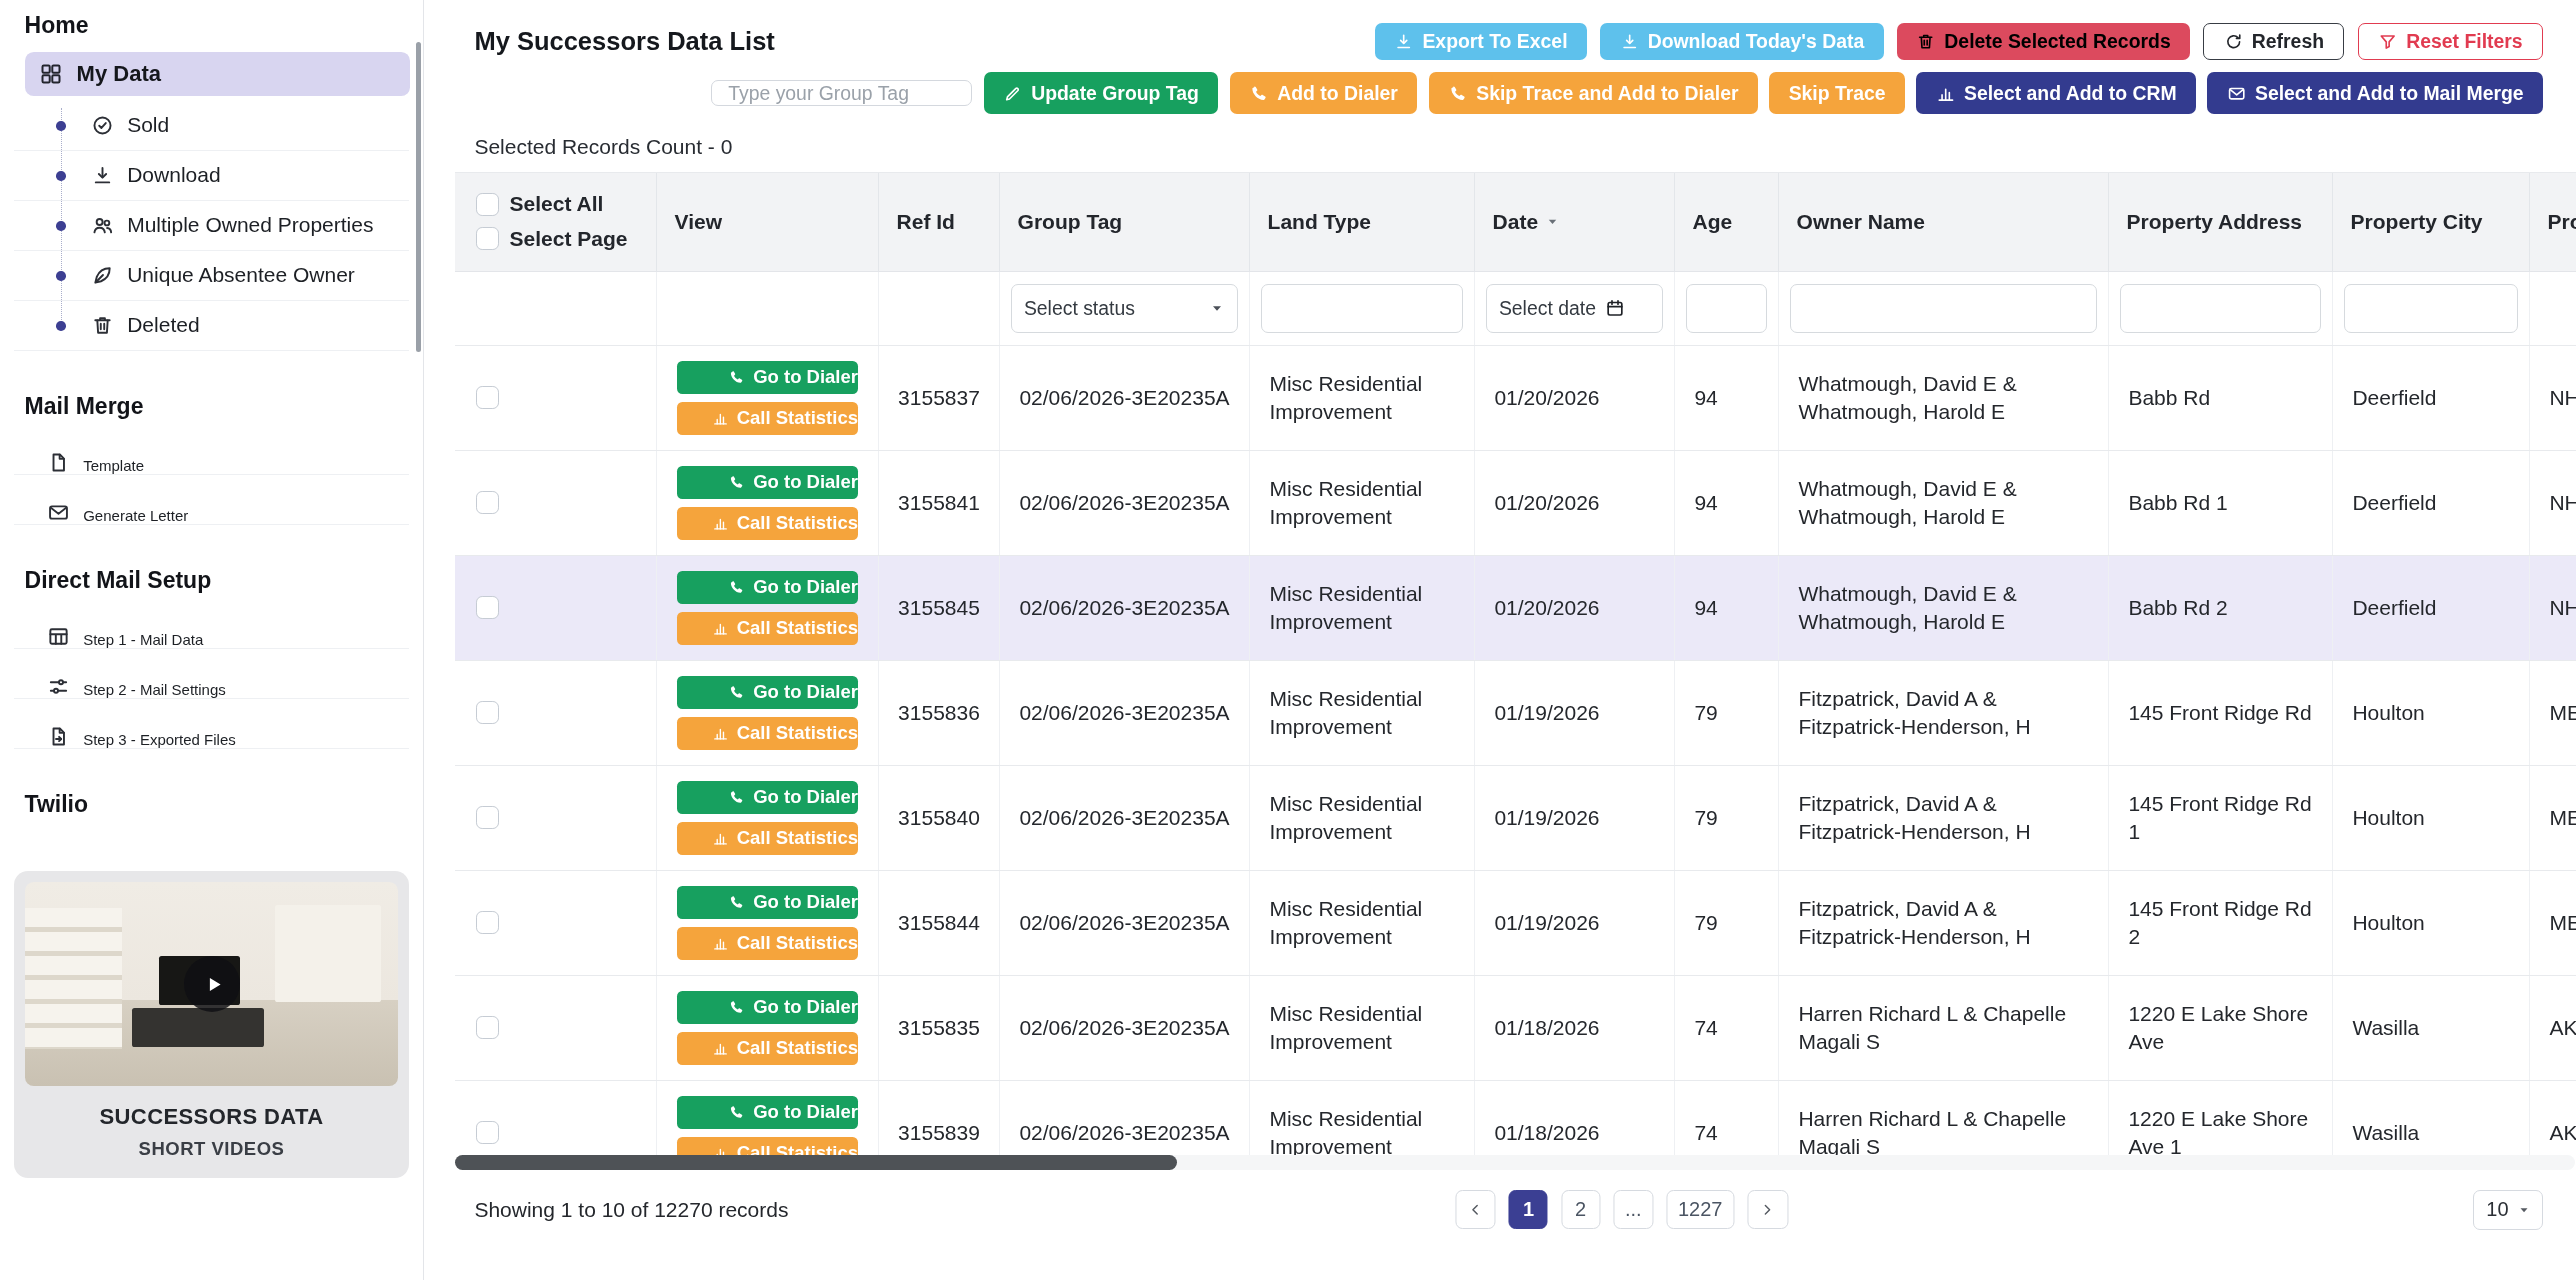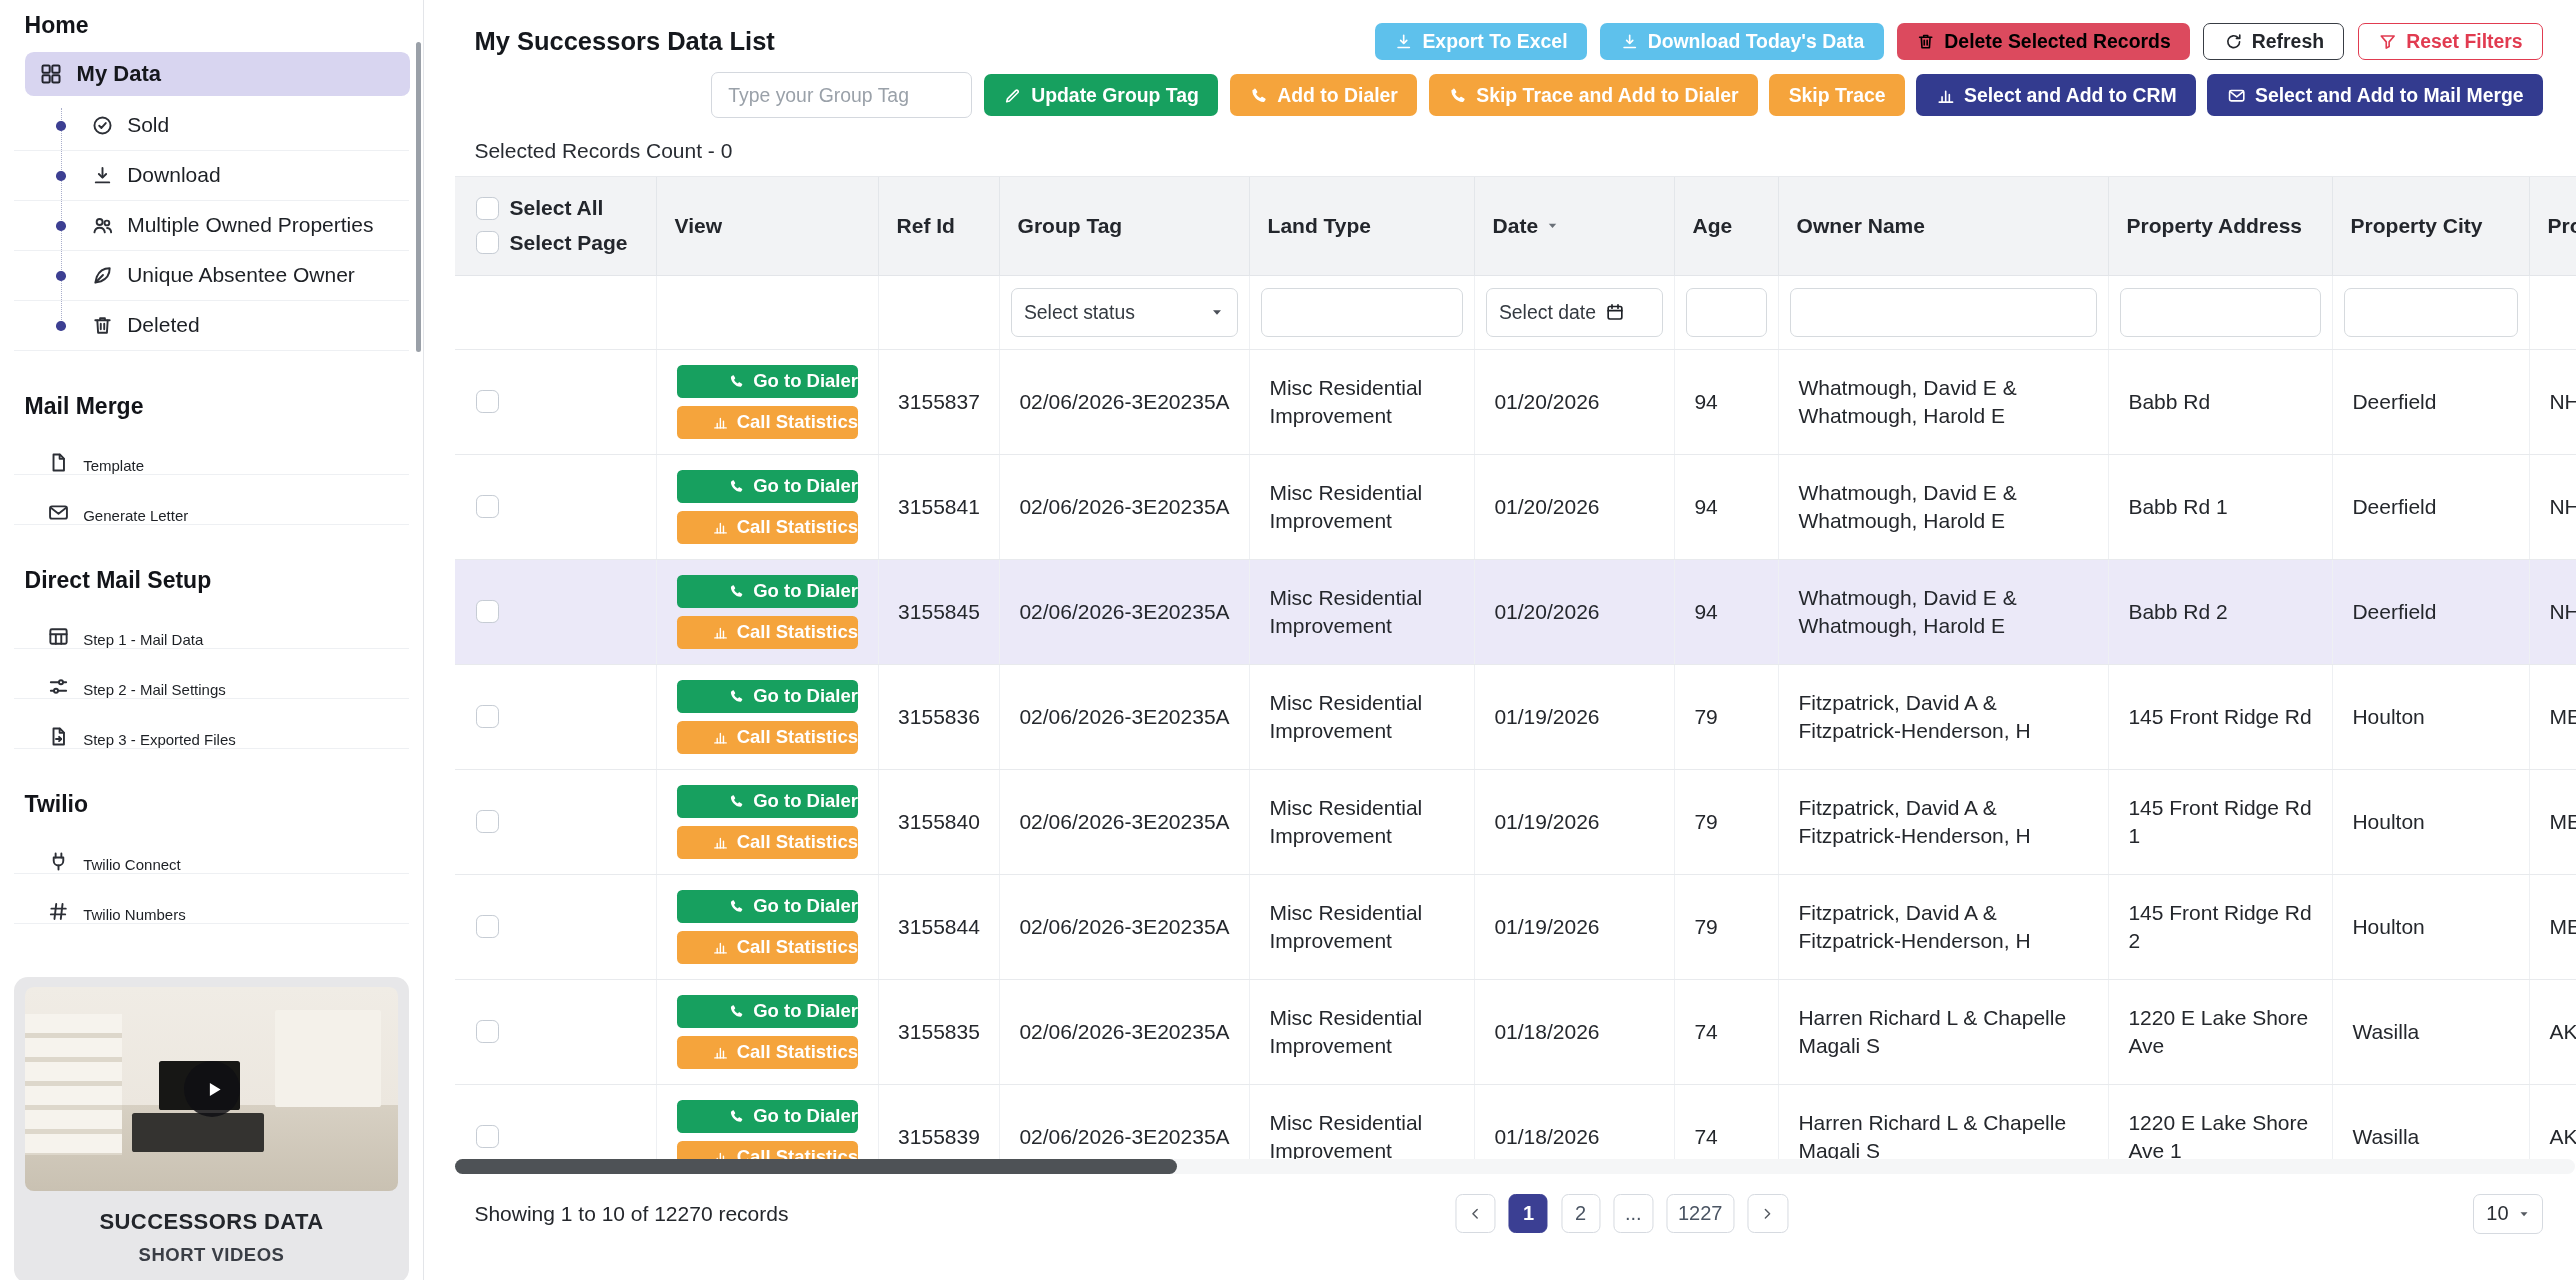--- a/index.html
+++ b/index.html
@@ -47,21 +47,21 @@
   .tbtn.sky{background:#5ec1ec;color:#fff}
   .tbtn.danger{background:#dc4a5e;color:#000000}
   .tbtn.outline{background:#fff;color:#23262b;border:1.8px solid #383d44}
   .tbtn.outline-danger{background:#fff;color:#e13b50;border:1.8px solid #e13b50}
   .tbtn.green{background:#17a05f;color:#fff}
   .tbtn.orange{background:#f5a43c;color:#fff}
   .tbtn.navy{background:#333b8f;color:#fff}
   .row2{margin-top:12.3px;display:flex;align-items:center;justify-content:flex-end;gap:11.4px}
   .row2 .btns{margin-left:0;gap:11.4px}
   .row2 .tbtn{height:42px}
-  .group-input{width:261px;height:46px;border:0.9px solid #d4d8de;border-radius:7px;padding:12px 16px;font-size:19.4px;font-family:inherit;color:#2b2f35;outline:none}
+  .group-input{width:261px;height:26px;border:0.9px solid #d4d8de;border-radius:7px;padding:12px 16px;font-size:19.4px;font-family:inherit;color:#2b2f35;outline:none}
   .group-input::placeholder{color:#9aa1a9}
   .count{margin-top:21px;font-size:21px;color:#282c32}
 
   
   .table-wrap{margin-top:12.3px;height:983px;overflow:hidden;border-top:0.9px solid #e8eaed}
   .thead,.tfilter,.trow{display:flex;width:2251px}
   .col-select{width:202px;flex:none}
   .col-view{width:222px;flex:none}
   .col-ref{width:121px;flex:none}
   .col-group{width:250px;flex:none}
@@ -234,40 +234,20 @@
                 <path d="M9.4 14.6h5.2"></path>
                 <path d="M12.6 12.4l2.2 2.2-2.2 2.2"></path>
               </svg>
             </span>
     <span class="lbl">Step 3 - Exported Files</span>
   </div>
         </div>
   </div>
       <div class="sb-section">
     <div class="sb-title">Twilio</div>
-    <div class="sec-items">
-          <div class="sec-item">
-    <span class="icon">
-              <svg viewBox="0 0 24 24" fill="none" stroke="currentColor" stroke-width="2" stroke-linecap="round" stroke-linejoin="round">
-                <path d="M9 3.6V7.8M15 3.6V7.8"></path>
-                <path d="M7 7.8h10v3.4a5 5 0 0 1-10 0z"></path>
-                <path d="M12 16.2v4.2"></path>
-              </svg>
-            </span>
-    <span class="lbl">Twilio Connect</span>
-  </div>
-          <div class="sec-item">
-    <span class="icon">
-              <svg viewBox="0 0 24 24" fill="none" stroke="currentColor" stroke-width="2" stroke-linecap="round" stroke-linejoin="round">
-                <path d="M9.6 4.2L7.8 19.8M16.2 4.2l-1.8 15.6M4.6 9h15M4 15h15"></path>
-              </svg>
-            </span>
-    <span class="lbl">Twilio Numbers</span>
-  </div>
-        </div>
   </div>
     </div>
   <div class="video-card">
     <div class="thumb">
       <div class="stairs"></div>
       <div class="wallpanel"></div>
       <div class="console2"></div>
       <div class="console"></div>
       <div class="playbtn">
         <span class="icon">

